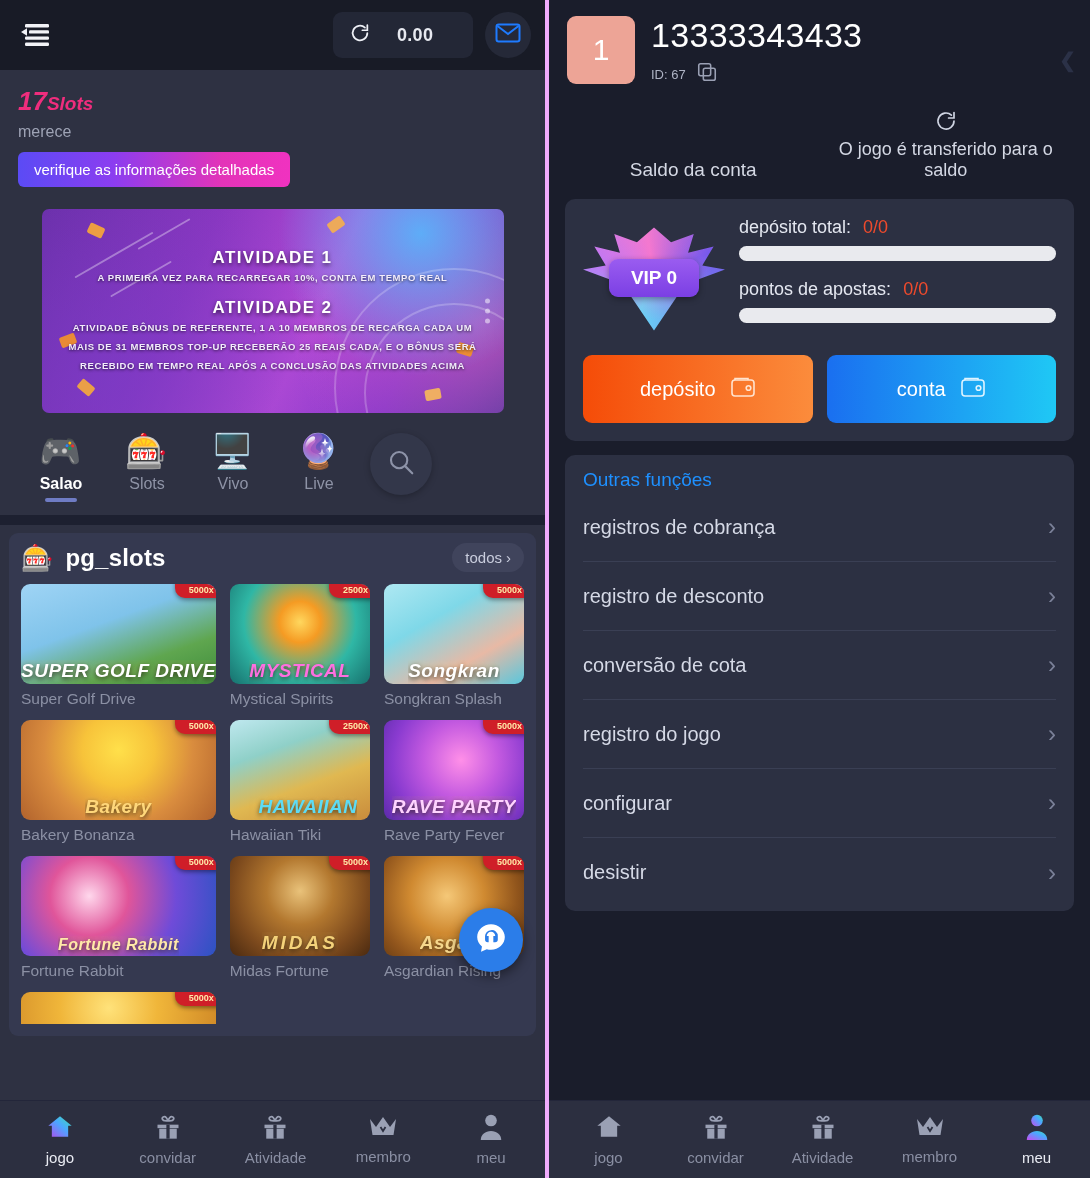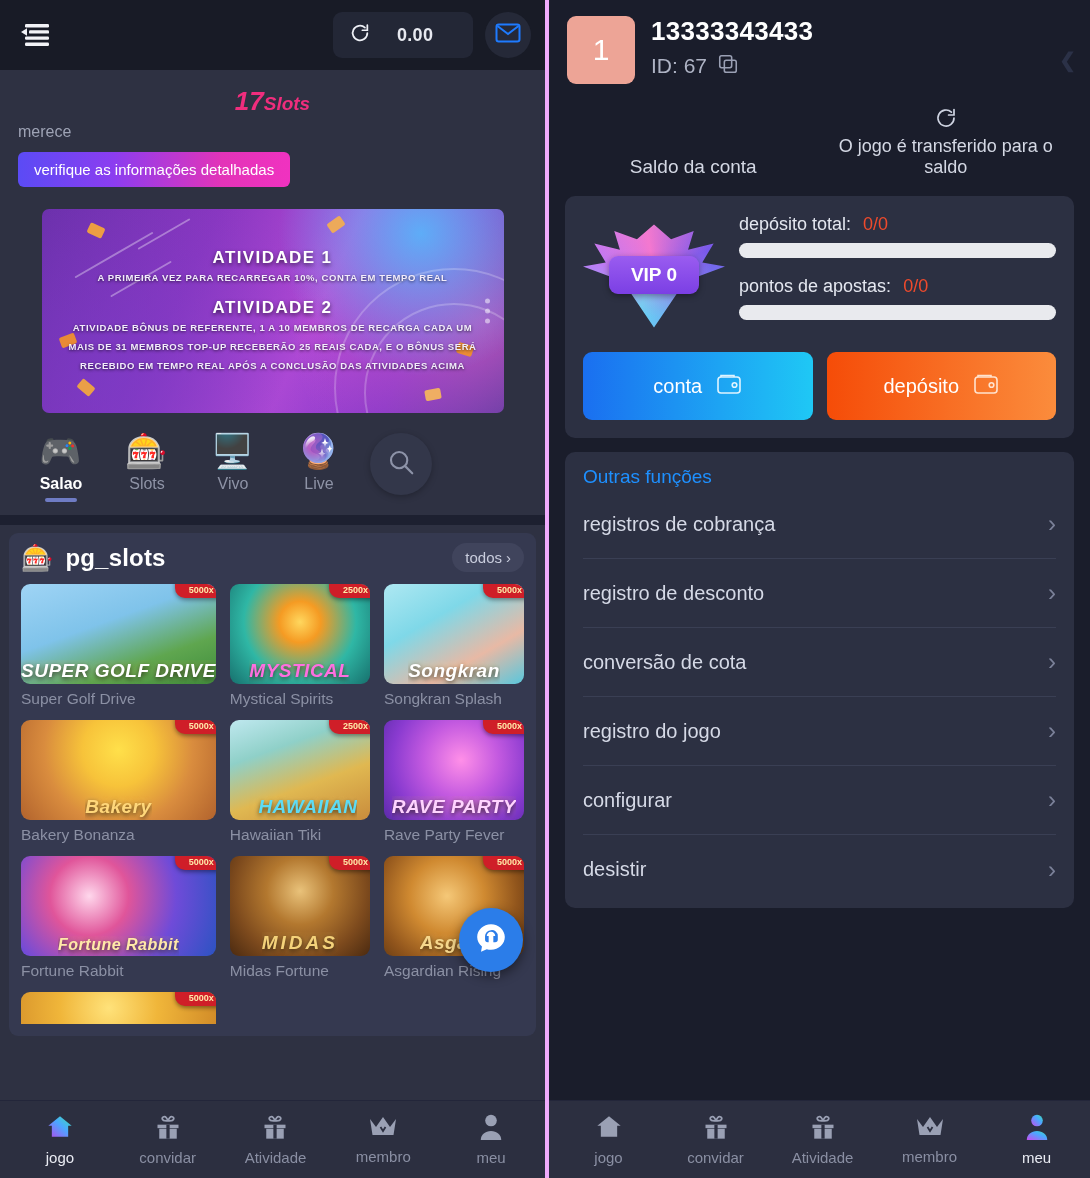--- a/index.html
+++ b/index.html
@@ -52,21 +52,21 @@
     display: flex; align-items: center; justify-content: center;
     cursor: pointer;
   }
 
   
   .promo {
     background: #2e3142;
     padding: 16px 18px 14px 18px;
     flex: 0 0 auto;
   }
-  .promo-title { font-size: 23px; font-style: italic; font-weight: bold; color: #f02d7d; text-align: center; }
+  .promo-title { font-size: 23px; font-style: italic; font-weight: bold; color: #f02d7d; }
   .promo-title .brandnum { font-size: 26px; }
   .promo-title .brandword { font-size: 19px; }
   .promo-sub { color: #9ea3b5; font-size: 16px; margin-top: 6px; }
   .promo-btn {
     display: inline-block;
     margin-top: 11px;
     padding: 9px 16px;
     border-radius: 6px;
     background: linear-gradient(90deg,#5b4bf5 0%,#8b3df0 35%,#e334b8 75%,#f032c0 100%);
     color: #fff; font-size: 15px; cursor: pointer;
@@ -225,23 +225,23 @@
     overflow: hidden;
     display:flex; flex-direction: column;
   }
   .r-header { padding: 16px 18px 0 18px; position:relative; }
   .r-user { display:flex; align-items:flex-start; gap: 16px; }
   .avatar {
     width: 68px; height: 68px; border-radius: 9px;
     background: #eda496; color:#fff; font-size: 30px;
     display:flex; align-items:center; justify-content:center;
   }
-  .r-username { color:#fff; font-size: 26px; font-weight: bold; letter-spacing:.3px; }
+  .r-username { color:#fff; font-size: 34px; font-weight: normal; letter-spacing:.3px; }
   .r-idrow { display:flex; align-items:center; gap:10px; margin-top:6px; }
-  .r-id { color:#aeb3c4; font-size: 21px; }
+  .r-id { color:#aeb3c4; font-size: 13px; }
   .collapse-arrow {
     position:absolute; right: 14px; top: 48px;
     color:#2b3147; font-size: 20px; cursor:pointer; font-weight:bold;
   }
   .r-balrow {
     display:flex; align-items:flex-end; padding: 22px 18px 12px 18px;
   }
   .r-bal-left { color:#d4d8e4; font-size: 19px; width: 50%; text-align:center; }
   .r-bal-right { width: 50%; text-align:center; }
   .r-bal-right .rtext { color:#d4d8e4; font-size: 18px; display:block; margin-top:2px;}
@@ -622,34 +622,34 @@
             </div>
           <div class="stat-label">
             <span>pontos de apostas:</span><span class="v">0/0</span>
           </div>
           <div class="bar">
               <i style="width:0%"></i>
             </div>
         </div>
       </div>
       <div class="vip-actions">
-        <div class="act account">
-          <span>conta</span>
+        <div class="act deposit">
+          <span>depósito</span>
           <span>
-            <svg width="26" height="22" viewBox="0 0 26 22" fill="none" stroke="#dff4ff" stroke-width="1.6">
+            <svg width="26" height="22" viewBox="0 0 26 22" fill="none" stroke="#ffe3cf" stroke-width="1.6">
               <rect x="2" y="4" width="22" height="16" rx="3"></rect>
                 <path d="M5 4 V2.5 h13 V4"></path>
                 <circle cx="18.5" cy="12" r="2.3"></circle>
             </svg>
           </span>
         </div>
-        <div class="act deposit">
-          <span>depósito</span>
+        <div class="act account">
+          <span>conta</span>
           <span>
-            <svg width="26" height="22" viewBox="0 0 26 22" fill="none" stroke="#ffe3cf" stroke-width="1.6">
+            <svg width="26" height="22" viewBox="0 0 26 22" fill="none" stroke="#dff4ff" stroke-width="1.6">
               <rect x="2" y="4" width="22" height="16" rx="3"></rect>
                 <path d="M5 4 V2.5 h13 V4"></path>
                 <circle cx="18.5" cy="12" r="2.3"></circle>
             </svg>
           </span>
         </div>
       </div>
     </div>
 
     <div class="funcs">

